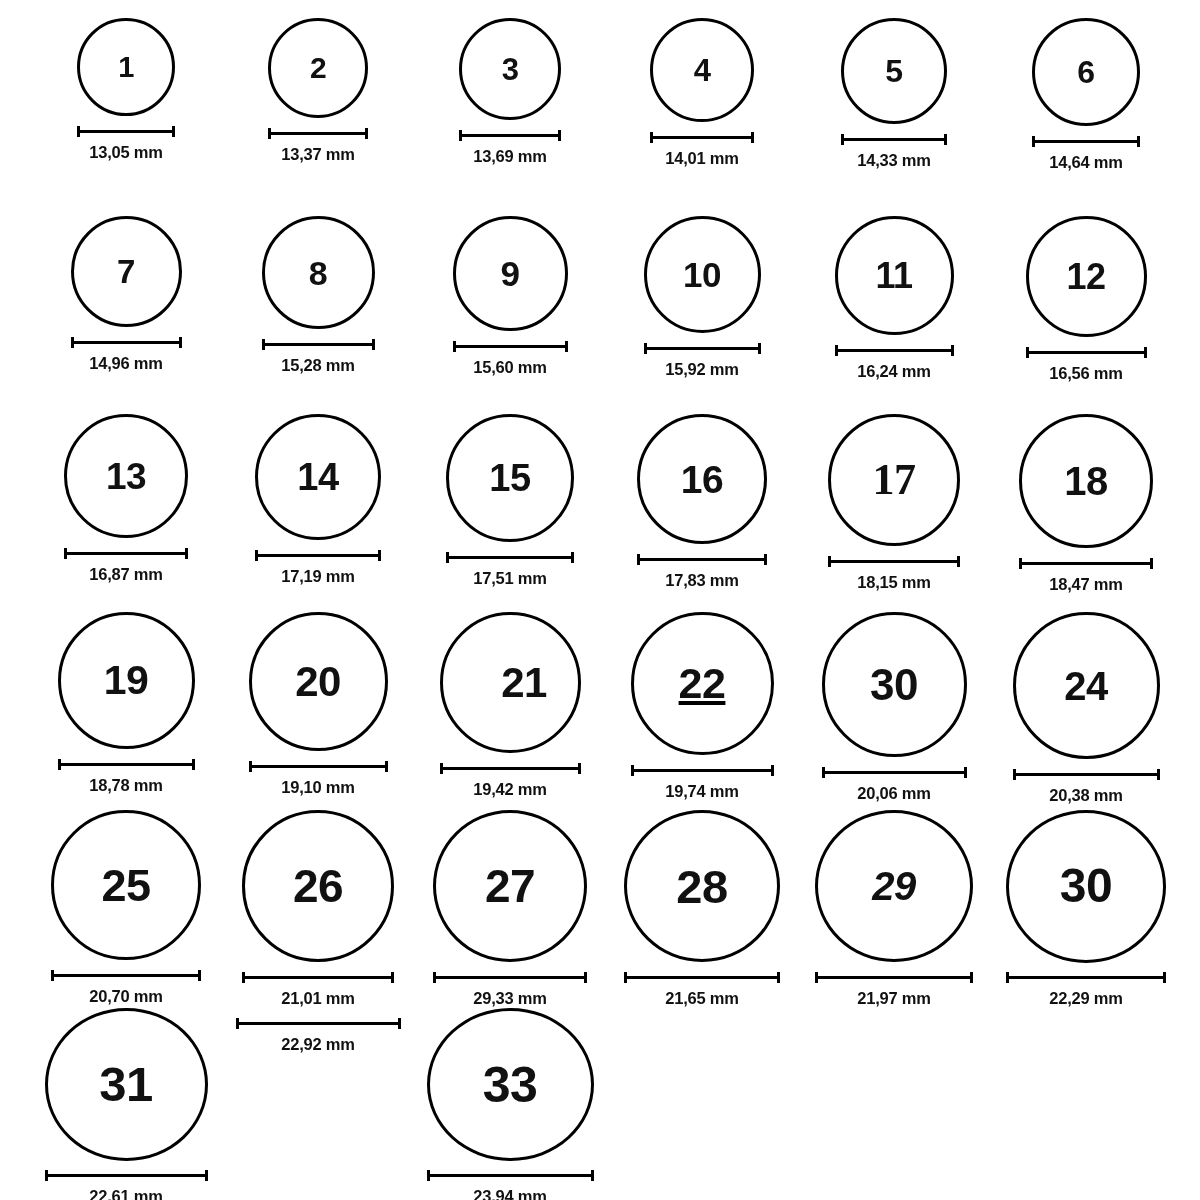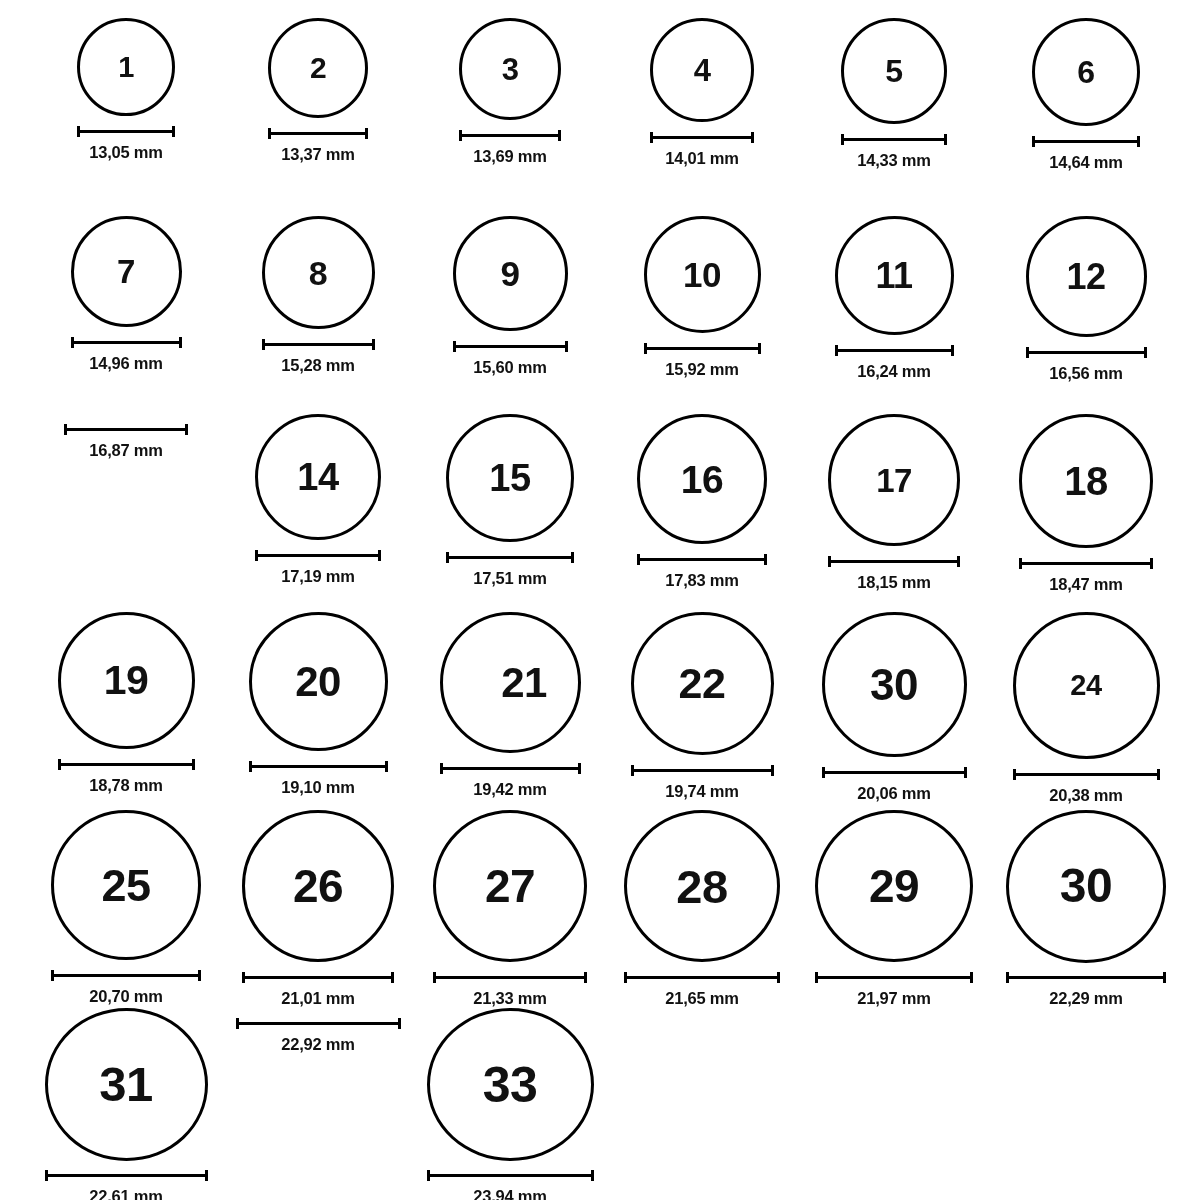--- a/index.html
+++ b/index.html
@@ -192,20 +192,23 @@
       <div class="cell">
         <div class="ring" style="width: 121px; height: 121px;">
           <span class="ring-number" style="font-size: 36px;">12</span>
         </div>
         <div class="ruler">
           <div class="bar" style="width: 121px;"></div>
         </div>
         <div class="mm-label">16,56 mm</div>
       </div>
       <div class="cell">
+        <div class="ring" style="width: 124px; height: 124px;">
+          <span class="ring-number" style="font-size: 37px;">13</span>
+        </div>
         <div class="ruler">
           <div class="bar" style="width: 124px;"></div>
         </div>
         <div class="mm-label">16,87 mm</div>
       </div>
       <div class="cell">
         <div class="ring" style="width: 126px; height: 126px;">
           <span class="ring-number" style="font-size: 38px;">14</span>
         </div>
         <div class="ruler">
@@ -226,21 +229,21 @@
         <div class="ring" style="width: 130px; height: 130px;">
           <span class="ring-number" style="font-size: 39px;">16</span>
         </div>
         <div class="ruler">
           <div class="bar" style="width: 130px;"></div>
         </div>
         <div class="mm-label">17,83 mm</div>
       </div>
       <div class="cell">
         <div class="ring" style="width: 132px; height: 132px;">
-          <span class="ring-number" style="font-size: 33px;">17</span>
+          <span class="ring-number" style="font-size: 44px; font-family: Liberation Serif, serif;">17</span>
         </div>
         <div class="ruler">
           <div class="bar" style="width: 132px;"></div>
         </div>
         <div class="mm-label">18,15 mm</div>
       </div>
       <div class="cell">
         <div class="ring" style="width: 134px; height: 134px;">
           <span class="ring-number" style="font-size: 40px;">18</span>
         </div>
@@ -270,40 +273,40 @@
       <div class="cell">
         <div class="ring" style="width: 141px; height: 141px;">
           <span class="ring-number" style="font-size: 42px; margin-left: 28px;">21</span>
         </div>
         <div class="ruler">
           <div class="bar" style="width: 141px;"></div>
         </div>
         <div class="mm-label">19,42 mm</div>
       </div>
       <div class="cell">
-        <div class="ring" style="width: 143px; height: 143px;">
+        <div class="ring" style="width: 143px; height: 143px; text-decoration: underline;">
           <span class="ring-number" style="font-size: 43px;">22</span>
         </div>
         <div class="ruler">
           <div class="bar" style="width: 143px;"></div>
         </div>
         <div class="mm-label">19,74 mm</div>
       </div>
       <div class="cell">
         <div class="ring" style="width: 145px; height: 145px;">
           <span class="ring-number" style="font-size: 44px;">30</span>
         </div>
         <div class="ruler">
           <div class="bar" style="width: 145px;"></div>
         </div>
         <div class="mm-label">20,06 mm</div>
       </div>
       <div class="cell">
         <div class="ring" style="width: 147px; height: 147px;">
-          <span class="ring-number" style="font-size: 29px;">24</span>
+          <span class="ring-number" style="font-size: 40px;">24</span>
         </div>
         <div class="ruler">
           <div class="bar" style="width: 147px;"></div>
         </div>
         <div class="mm-label">20,38 mm</div>
       </div>
       <div class="cell">
         <div class="ring" style="width: 150px; height: 150px;">
           <span class="ring-number" style="font-size: 45px;">25</span>
         </div>
@@ -321,34 +324,34 @@
         </div>
         <div class="mm-label">21,01 mm</div>
       </div>
       <div class="cell">
         <div class="ring" style="width: 154px; height: 154px;">
           <span class="ring-number" style="font-size: 46px;">27</span>
         </div>
         <div class="ruler">
           <div class="bar" style="width: 154px;"></div>
         </div>
-        <div class="mm-label">21,33 mm</div>
+        <div class="mm-label">29,33 mm</div>
       </div>
       <div class="cell">
         <div class="ring" style="width: 156px; height: 156px;">
           <span class="ring-number" style="font-size: 47px;">28</span>
         </div>
         <div class="ruler">
           <div class="bar" style="width: 156px;"></div>
         </div>
         <div class="mm-label">21,65 mm</div>
       </div>
       <div class="cell">
         <div class="ring" style="width: 158px; height: 158px;">
-          <span class="ring-number" style="font-size: 46px;">29</span>
+          <span class="ring-number" style="font-size: 40px; font-style: italic;">29</span>
         </div>
         <div class="ruler">
           <div class="bar" style="width: 158px;"></div>
         </div>
         <div class="mm-label">21,97 mm</div>
       </div>
       <div class="cell">
         <div class="ring" style="width: 160px; height: 160px;">
           <span class="ring-number" style="font-size: 48px;">30</span>
         </div>

